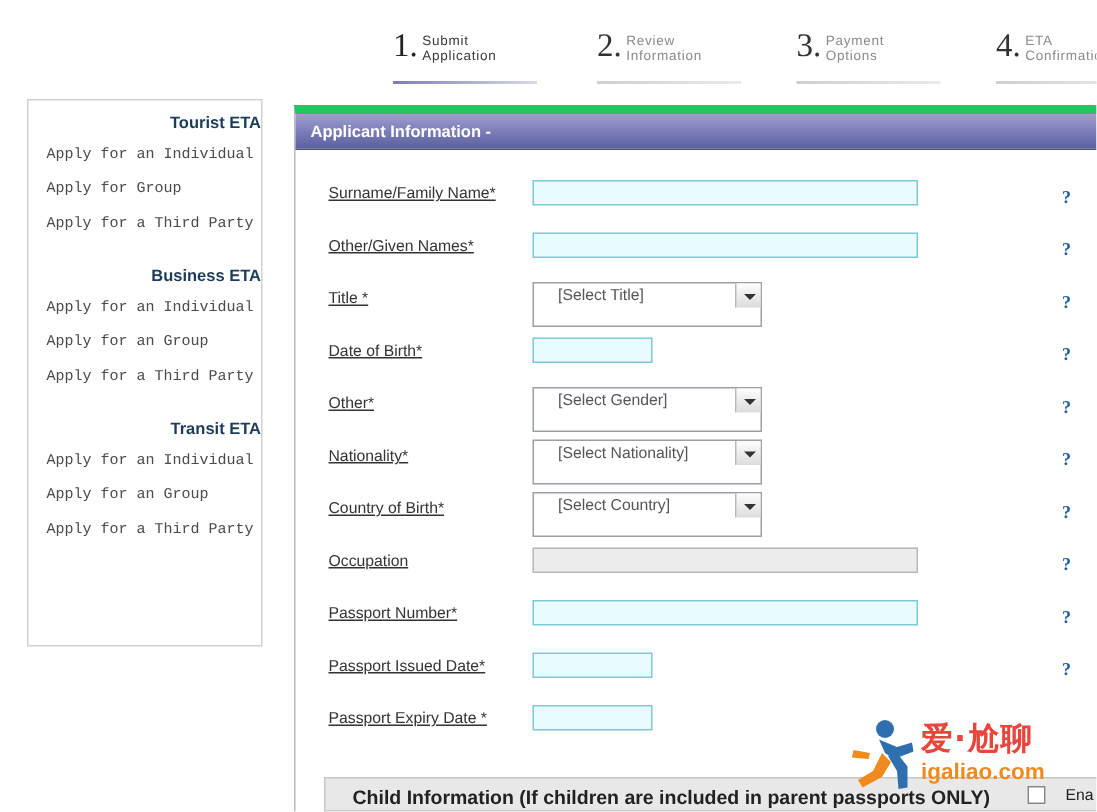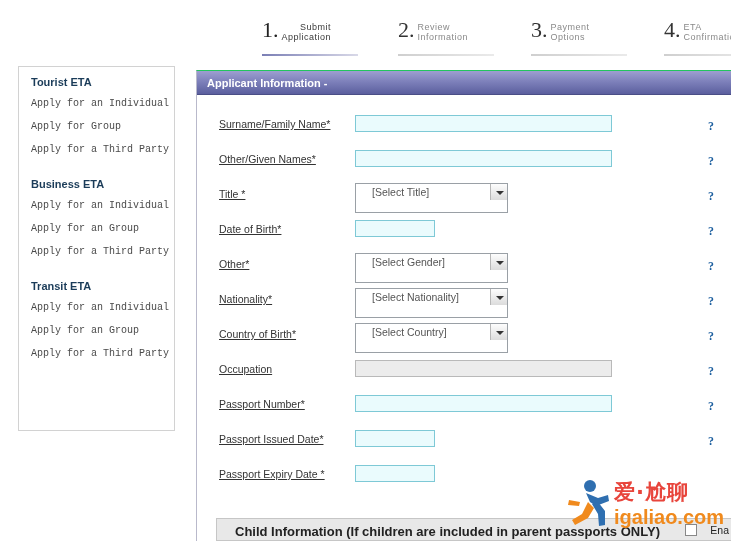--- a/index.html
+++ b/index.html
@@ -38,21 +38,21 @@
   }
   .step .txt {
     font-size: 9px;
     color: #8a8a8a;
     line-height: 10px;
     letter-spacing: 0.5px;
     padding-top: 2px;
   }
   .step .txt .l2 { display: block; }
   .step.active .num { color: #222; }
-  .step.active .txt { color: #3a3a3a; text-align: right; }
+  .step.active .txt { color: #3a3a3a; }
   .step .underline {
     position: absolute;
     left: 0; bottom: -4px;
     height: 2px;
     width: 100%;
     background: linear-gradient(to right, #7b7fb5, #d9d9e8);
   }
   .step.inactive .underline {
     background: linear-gradient(to right, #cfcfcf, #eaeaea);
   }
@@ -68,39 +68,40 @@
     left: 18px; top: 66px;
     width: 157px; height: 365px;
     border: 1px solid #d2d2d2;
     background: #ffffff;
   }
   .side-head {
     font-size: 11px;
     font-weight: bold;
     color: #1b3c59;
     padding: 9px 0 4px 12px;
+    text-align: right;
   }
   .side-item {
     font-size: 10px;
     color: #4a4a4a;
     padding: 6px 0 6px 12px;
     cursor: pointer;
     font-family: Liberation Mono, monospace;
   }
   .side-gap { height: 8px; }
 
   
   .panel {
     position: absolute;
     left: 196px; top: 70px;
     width: 535px;
     height: 471px;
     background: #ffffff;
     border-left: 1px solid #b9b9cb;
-    border-top: 1px solid #22c55e;
+    border-top: 6px solid #22c55e;
   }
   .panel-header {
     height: 24px;
     background: linear-gradient(to bottom, #9d9fd0 0%, #7e81bb 45%, #5b5f9e 100%);
     color: #ffffff;
     font-size: 11px;
     font-weight: bold;
     line-height: 24px;
     padding-left: 10px;
     border-bottom: 1px solid #4a4e86;
@@ -221,21 +222,21 @@
     left: 48px; top: 0px;
     font-size: 21px;
     font-weight: bold;
     color: #e8453c;
     font-family: "DejaVu Sans", sans-serif;
     letter-spacing: 1px;
   }
   .wm .wm-sub {
     position: absolute;
     left: 48px; top: 28px;
-    font-size: 20px;
+    font-size: 15px;
     color: #f08a1d;
     font-weight: bold;
     font-family: "Liberation Sans", sans-serif;
   }
   .wm svg { position: absolute; left: 0; top: 0; }
 </style>
 </head>
 <body>
 
 <div id="root">

